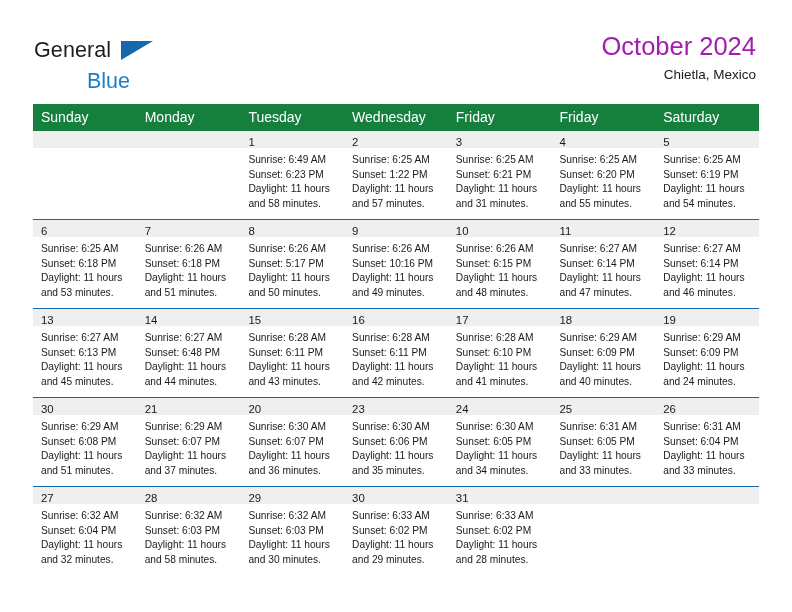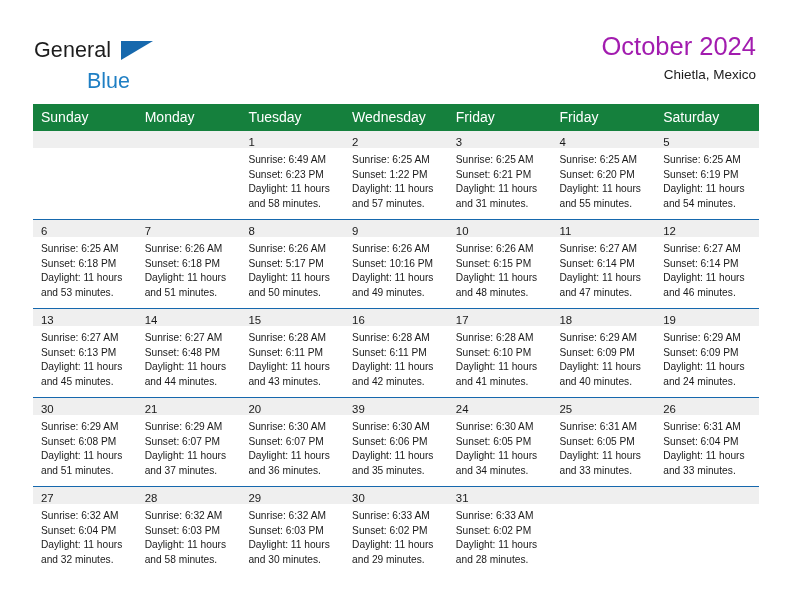--- a/index.html
+++ b/index.html
@@ -389,21 +389,21 @@
             <td>
               <div class="daynum-band"><span class="daynum">20</span></div>
               <div class="cell-body">
                 <div class="cell-line">Sunrise: 6:30 AM</div>
                 <div class="cell-line">Sunset: 6:07 PM</div>
                 <div class="cell-line">Daylight: 11 hours</div>
                 <div class="cell-line">and 36 minutes.</div>
               </div>
             </td>
             <td>
-              <div class="daynum-band"><span class="daynum">39</span></div>
+              <div class="daynum-band"><span class="daynum">23</span></div>
               <div class="cell-body">
                 <div class="cell-line">Sunrise: 6:30 AM</div>
                 <div class="cell-line">Sunset: 6:06 PM</div>
                 <div class="cell-line">Daylight: 11 hours</div>
                 <div class="cell-line">and 35 minutes.</div>
               </div>
             </td>
             <td>
               <div class="daynum-band"><span class="daynum">24</span></div>
               <div class="cell-body">

